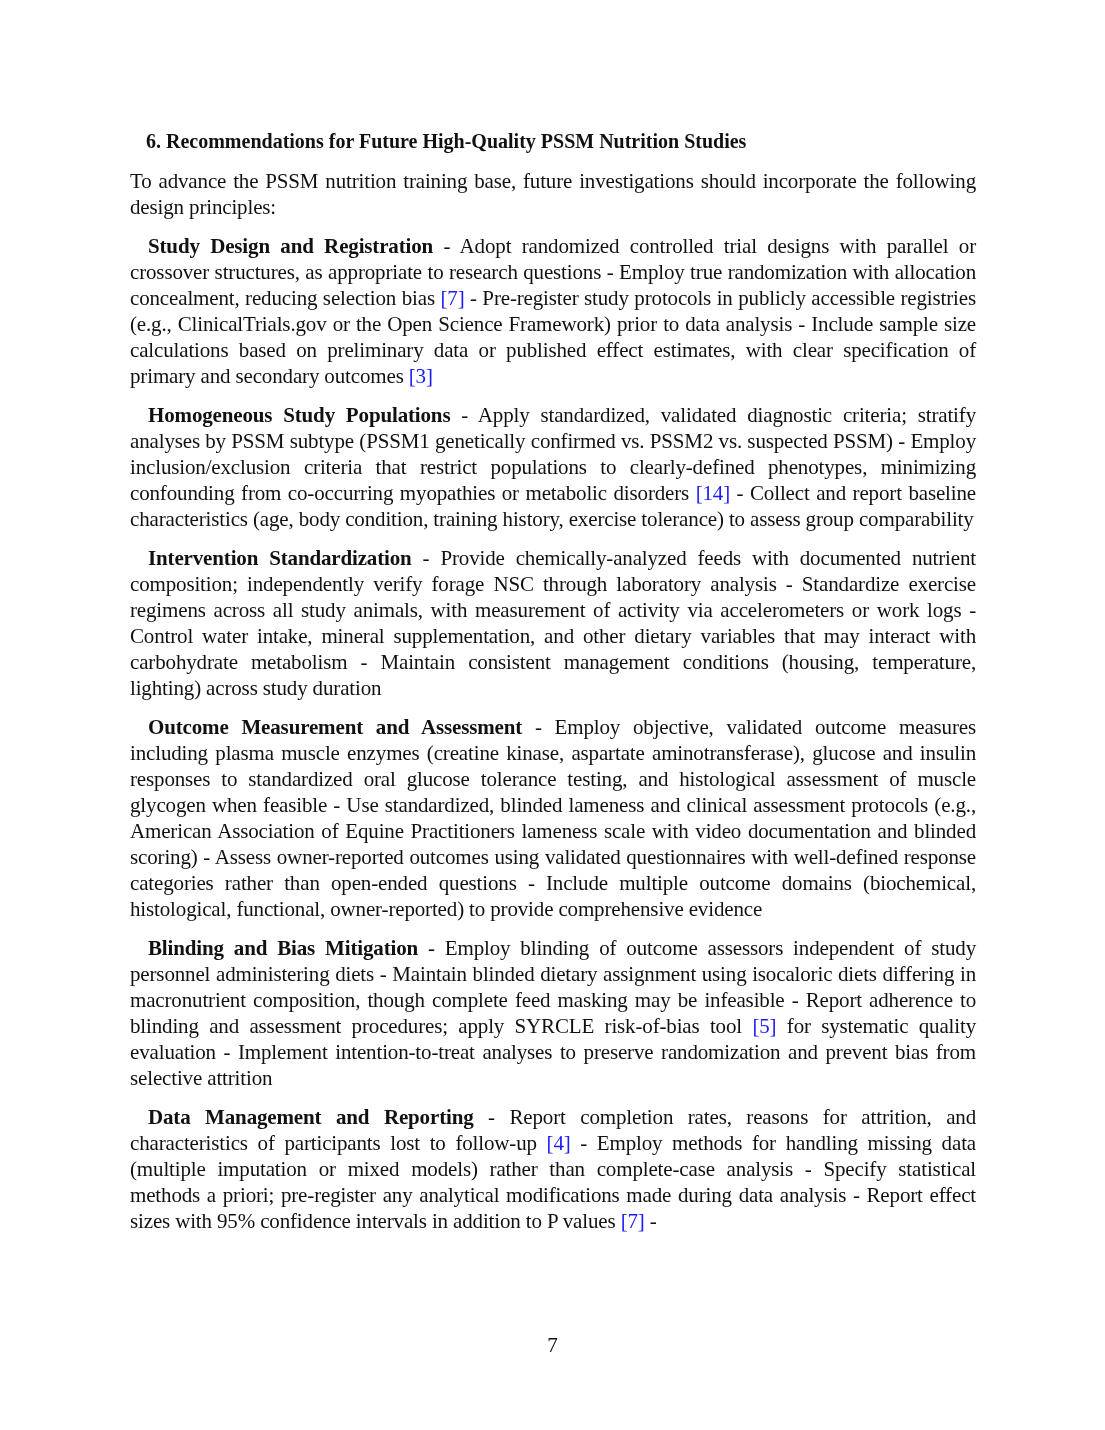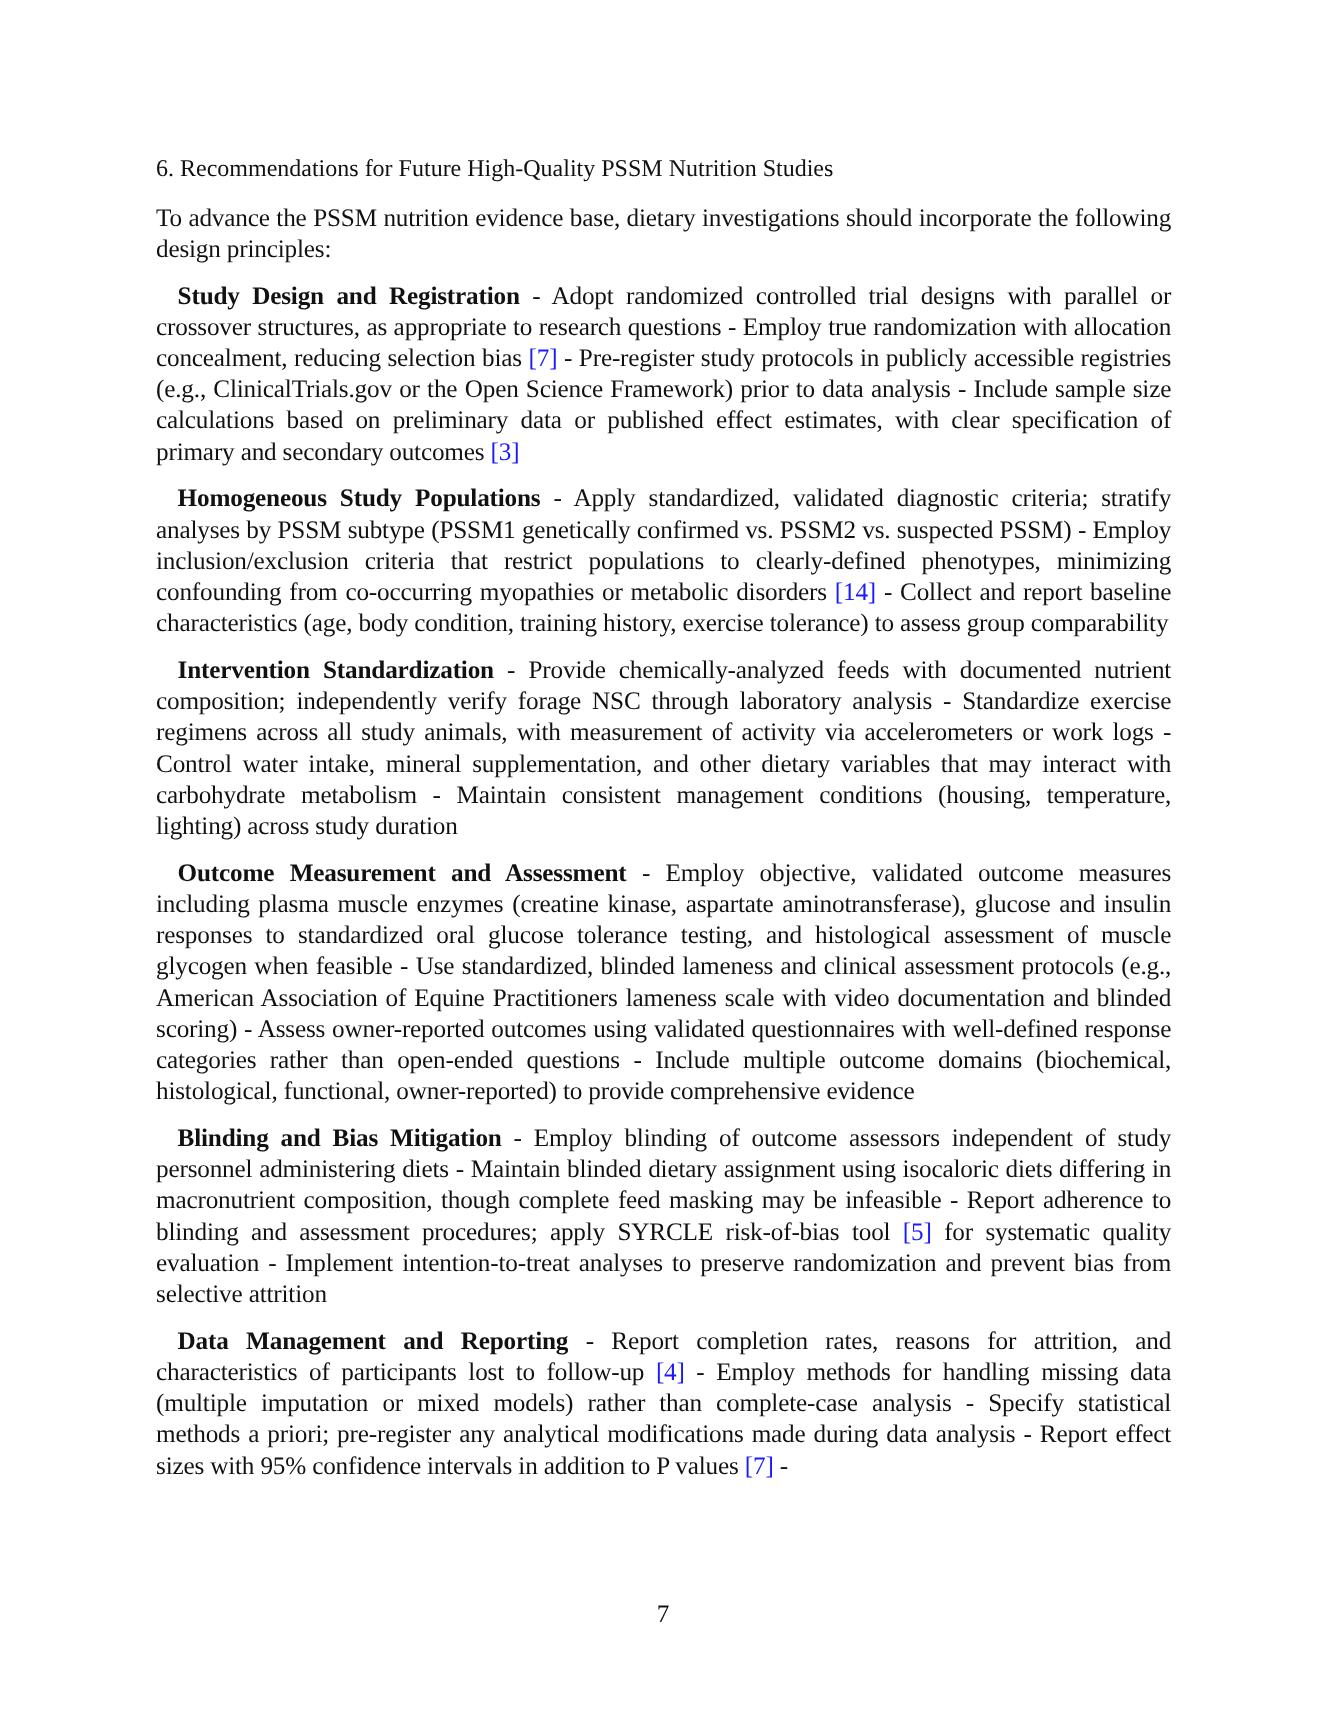--- a/index.html
+++ b/index.html
@@ -15,24 +15,24 @@
     font-family: "Liberation Serif", "DejaVu Serif", serif;
     color: #111111;
   }
   .page {
     position: absolute;
     left: 130px;
     top: 128px;
     width: 846px;
   }
   .section-heading {
-    font-weight: normal;
+    font-weight: bold;
     font-size: 20px;
     line-height: 26px;
-    margin: 0 0 14px 0;
+    margin: 0 0 14px 16px;
   }
   .para {
     font-size: 21px;
     line-height: 26px;
     margin: 0 0 13px 0;
     text-align: justify;
     hyphens: auto;
     letter-spacing: -0.15px;
   }
   .para .lead {
@@ -53,21 +53,21 @@
     font-size: 21px;
     line-height: 26px;
   }
 </style>
 </head>
 <body>
 
 <div class="page">
   <h3 class="section-heading">6. Recommendations for Future High-Quality PSSM Nutrition Studies</h3>
 
-  <p class="para">To advance the PSSM nutrition evidence base, dietary investigations should incorporate the following design principles:</p>
+  <p class="para">To advance the PSSM nutrition training base, future investigations should incorporate the following design principles:</p>
 
   <p class="para">
     <span class="lead">Study Design and Registration</span><span> - Adopt randomized controlled trial designs with parallel or crossover structures, as appropriate to research questions - Employ true randomization with allocation concealment, reducing selection bias </span><a class="cite">[7]</a><span> - Pre-register study protocols in publicly accessible registries (e.g., ClinicalTrials.gov or the Open Science Framework) prior to data analysis - Include sample size calculations based on preliminary data or published effect estimates, with clear specification of primary and secondary outcomes </span><a class="cite">[3]</a>
   </p>
 
   <p class="para">
     <span class="lead">Homogeneous Study Populations</span><span> - Apply standardized, validated diagnostic criteria; stratify analyses by PSSM subtype (PSSM1 genetically confirmed vs. PSSM2 vs. suspected PSSM) - Employ inclusion/exclusion criteria that restrict populations to clearly-defined phenotypes, minimizing confounding from co-occurring myopathies or metabolic disorders </span><a class="cite">[14]</a><span> - Collect and report baseline characteristics (age, body condition, training history, exercise tolerance) to assess group comparability</span>
   </p>
 
   <p class="para">

